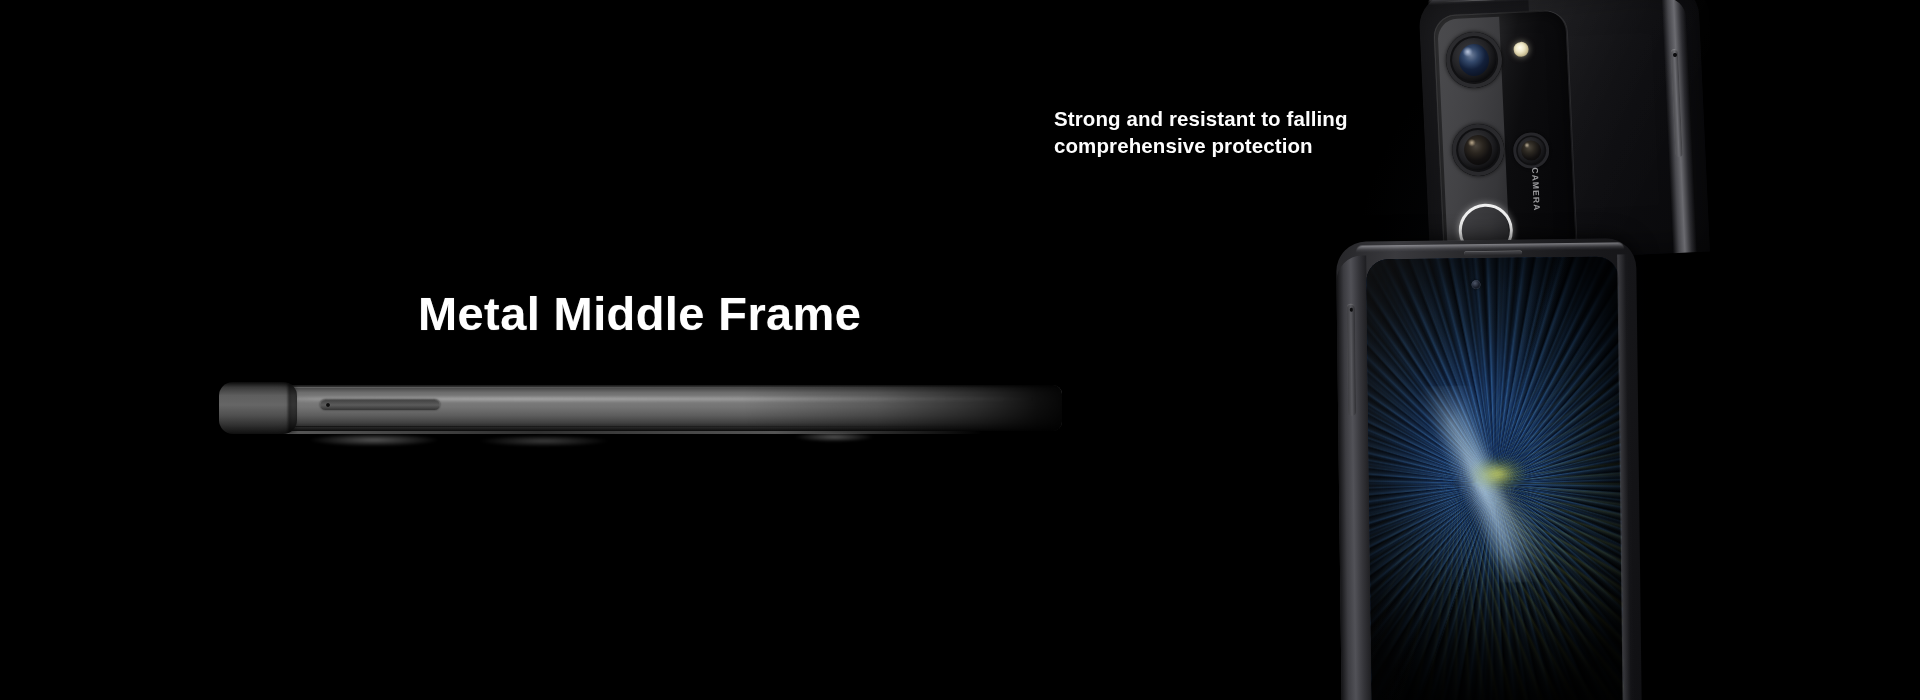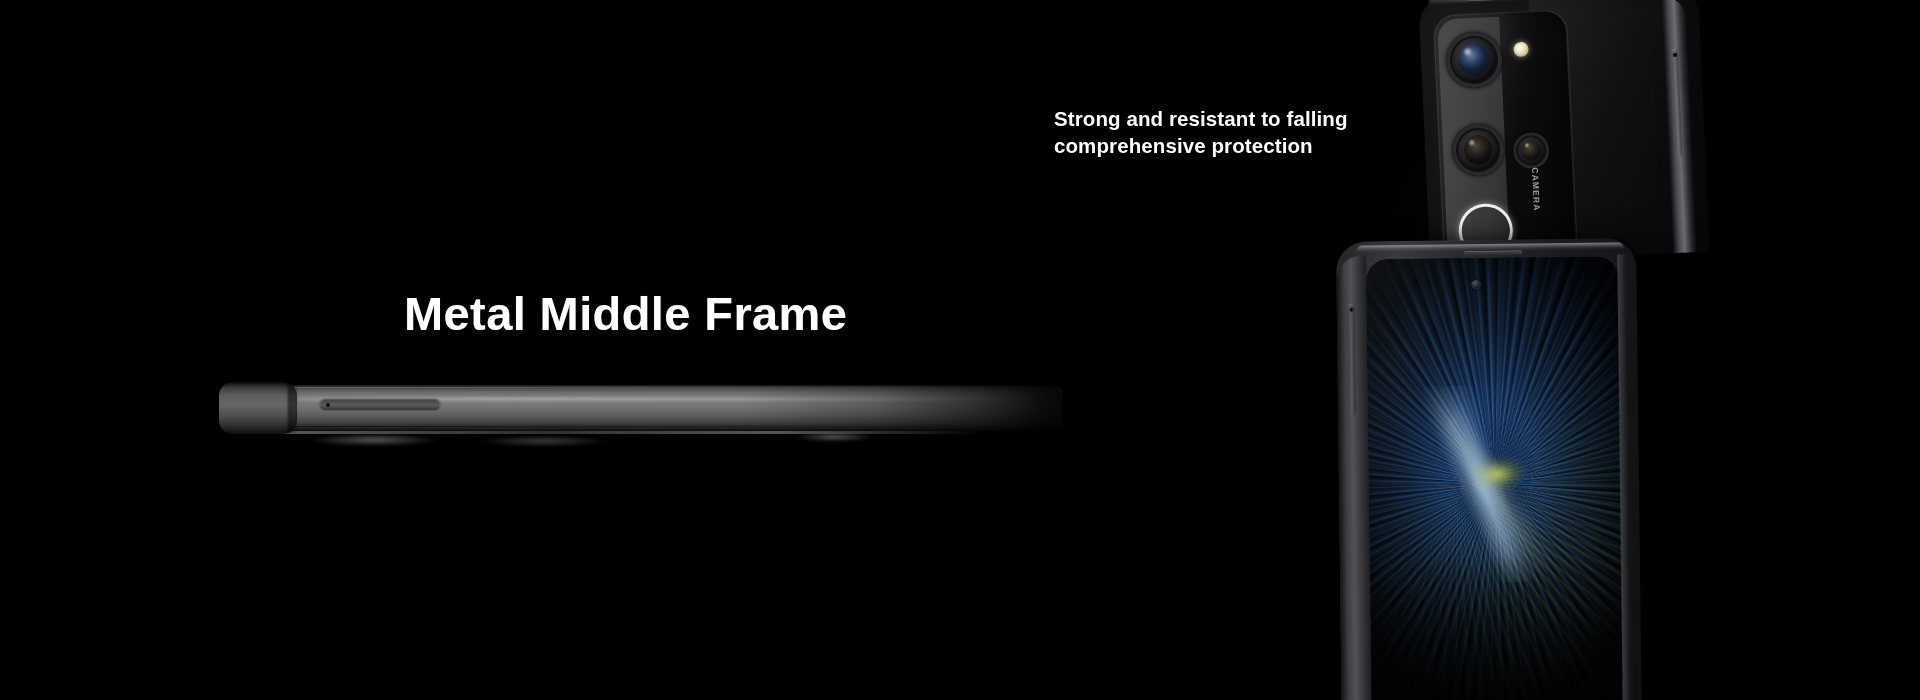--- a/index.html
+++ b/index.html
@@ -2,21 +2,21 @@
 <html><head>
 <meta charset="utf-8">
 <style>
   html,body{margin:0;padding:0;background:#000;}
   body{width:1920px;height:700px;overflow:hidden;font-family:"Liberation Sans",sans-serif;}
 
   #stage{position:relative;width:1920px;height:700px;background:#000;overflow:hidden;}
 
   
   .headline{
-    position:absolute;left:404px;top:286px;
+    position:absolute;left:418px;top:286px;
     font-size:47px;font-weight:bold;color:#ffffff;
     letter-spacing:.4px;white-space:nowrap;
     text-shadow:0 0 1px rgba(255,255,255,.35);
   }
 
   
   .caption{
     position:absolute;left:1054px;top:105px;
     font-size:20.5px;font-weight:bold;color:#fdfdfd;
     line-height:1.32;letter-spacing:.1px;white-space:nowrap;

